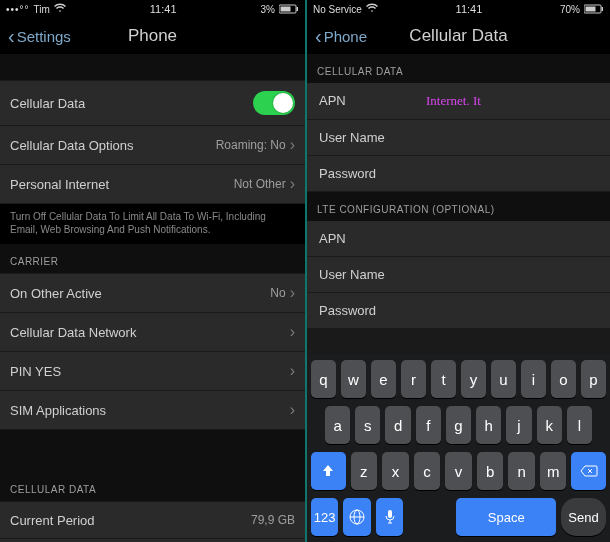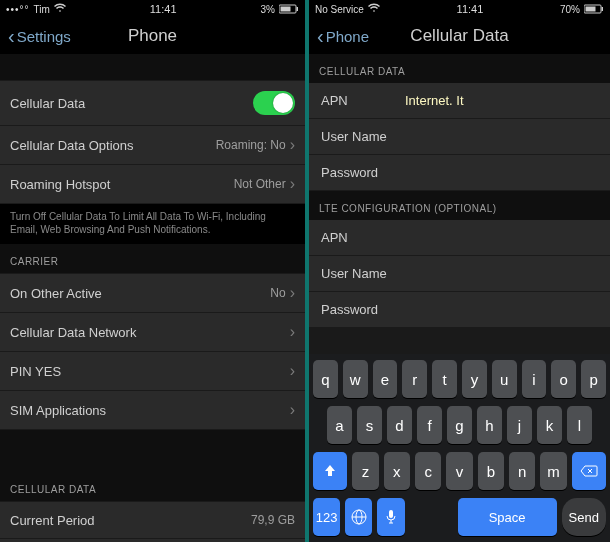--- a/index.html
+++ b/index.html
@@ -6,21 +6,21 @@
   body {
     width: 610px;
     height: 542px;
     background: #0b0b0b;
     font-family: -apple-system, "Helvetica Neue", Arial, sans-serif;
     display: flex;
     overflow: hidden;
     color: #fff;
   }
   .pane { width: 50%; height: 100%; display: flex; flex-direction: column; background:#1a1a1a; }
-  .pane.right { border-left: 4px solid #0f766e; }
+  .pane.right { border-left: 2px solid #0f766e; }
 
   
   .status-bar {
     height: 18px;
     background: #000;
     display: flex;
     align-items: center;
     justify-content: space-between;
     font-size: 10px;
     padding: 0 6px;
@@ -98,25 +98,25 @@
     box-shadow: 0 0 2px rgba(0,0,0,0.4);
   }
 
   
   .field-row {
     background:#2a2a2a;
     border-bottom:1px solid #1a1a1a;
     padding: 10px 12px;
     display:flex; 
     min-height:36px;
-    gap: 8px;
+    gap: 31px;
   }
   .field-label { color:#d0d0d0; font-size:13px; width: 76px; flex-shrink:0; }
   .field-label.full { width:auto; }
-  .field-value { color:#fef9c3; font-size:13px; }
+  .field-value { color:#d946ef; font-size:13px;font-family:Liberation Serif, serif; }
 
   
   .keyboard {
     background: #1b1c1e;
     padding: 6px 4px;
     display:flex; flex-direction:column; gap:8px;
   }
   .kb-row { display:flex; gap:5px; justify-content:center; }
   .key {
     background:#4d4f52;
@@ -178,21 +178,21 @@
       <div class="toggle"></div>
     </div>
     <div class="row">
       <span class="row-label">Cellular Data Options</span>
       <span class="row-value">
           <span>Roaming: No</span>
           <span class="chev">›</span>
         </span>
     </div>
     <div class="row">
-      <span class="row-label">Roaming Hotspot</span>
+      <span class="row-label">Personal Internet</span>
       <span class="row-value">
           <span>Not Other</span>
           <span class="chev">›</span>
         </span>
     </div>
     <div class="row-help">Turn Off Cellular Data To Limit All Data To Wi-Fi, Including Email, Web Browsing And Push Notifications.</div>
 
     <div class="section-header">CARRIER</div>
     <div class="row first-top">
       <span class="row-label">On Other Active</span>

